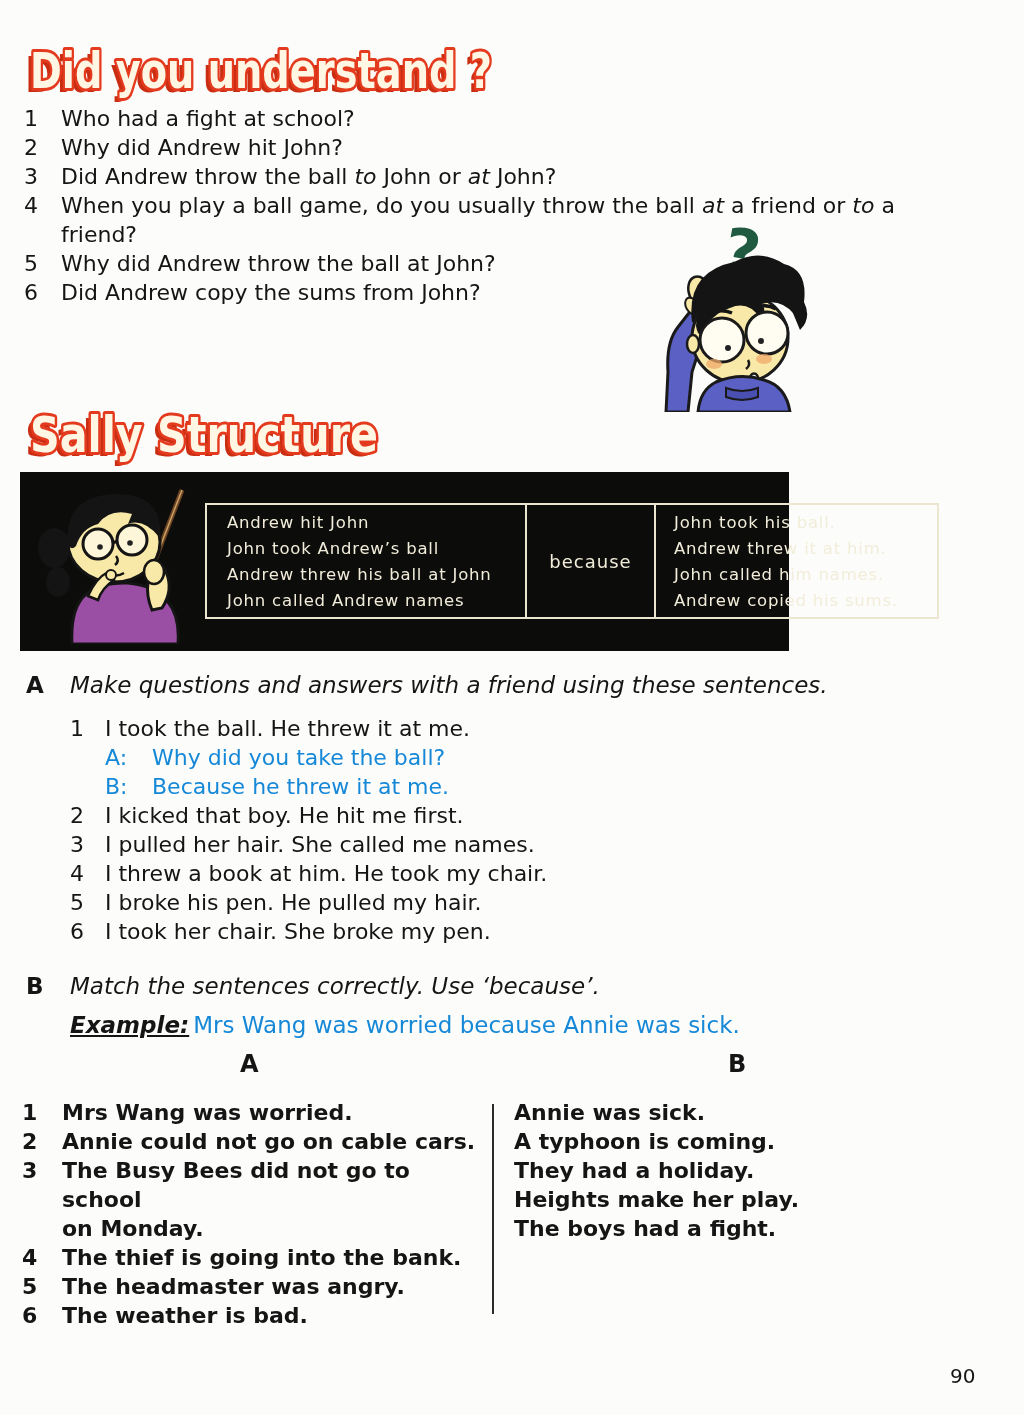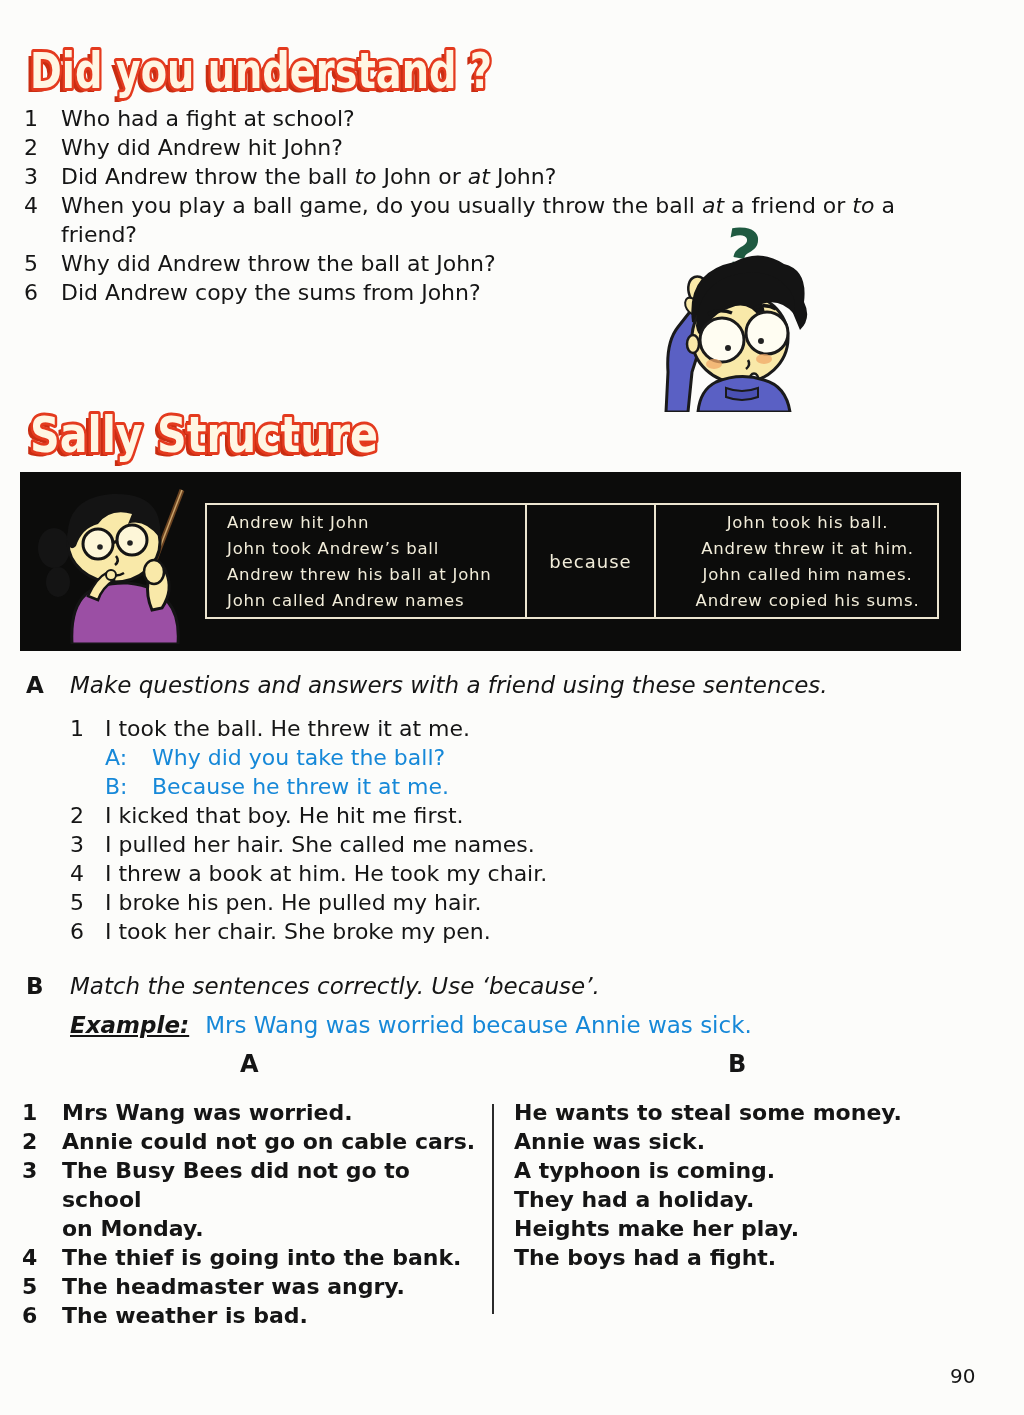--- a/index.html
+++ b/index.html
@@ -21,53 +21,53 @@
     font-weight:bold;font-size:50px;
   }
 
   
   .questions{left:24px;top:104px;width:930px;font-size:22px;line-height:29px;}
   .q-row{display:grid;grid-template-columns:37px 1fr;}
   .q-text em{font-style:italic;}
 
   
   .structure-box{
-    left:20px;top:472px;width:941px;height:179px;
+    left:20px;top:472px;width:769px;height:179px;
     background:var(--c-box-bg,#0c0c0b);
   }
   .structure-table{
     position:absolute;left:185px;top:31px;width:734px;height:116px;
     display:grid;grid-template-columns:318px 129px 287px;
     border:2px solid var(--c-box-border,#ece5d0);
     box-sizing:border-box;
     color:var(--c-box-text,#f2edda);
   }
   .cell{box-sizing:border-box;}
   .cell + .cell{border-left:2px solid var(--c-box-border,#ece5d0);}
   .cell-left{padding:5px 0 0 20px;}
-  .cell-right{padding:5px 0 0 18px;text-align:center;}
+  .cell-right{padding:5px 0 0 18px;}
   .tbl-line{font-size:16.5px;line-height:26px;letter-spacing:.8px;white-space:nowrap;}
   .cell-mid{display:flex;align-items:center;justify-content:center;
     font-size:18px;letter-spacing:1px;}
 
   
   .sec-head{display:flex;font-size:23px;}
   .sec-label{font-weight:bold;width:44px;flex:0 0 44px;}
   .sec-instr{font-style:italic;}
 
   
   .a-items{left:70px;top:714px;width:860px;font-size:22px;line-height:29px;}
   .a-main{display:grid;grid-template-columns:35px 1fr;}
   .a-dialog{display:grid;grid-template-columns:47px 1fr;margin-left:35px;
     color:var(--c-blue,#1688d8);}
 
   
   .example-row{left:70px;top:1012px;font-size:23px;}
   .example-label{font-style:italic;font-weight:bold;text-decoration:underline;}
-  .example-text{color:var(--c-blue,#1688d8);margin-left:16px;}
+  .example-text{color:var(--c-blue,#1688d8);margin-left:4px;}
   .col-header{font-weight:bold;font-size:24px;}
   .b-col{font-size:22px;line-height:29px;font-weight:bold;}
   .b-left{left:22px;top:1098px;width:462px;}
   .b-right{left:514px;top:1098px;width:486px;}
   .b-row{display:grid;grid-template-columns:40px 1fr;}
   .col-divider{left:492px;top:1104px;width:2px;height:210px;
     background:var(--c-divider,#2b2b2b);}
 
   .page-number{left:950px;top:1364px;font-size:20px;}
 </style>
@@ -258,21 +258,20 @@
       <span class="b-num">5</span>
       <div>The headmaster was angry.</div>
     </div>
     <div class="b-row">
       <span class="b-num">6</span>
       <div>The weather is bad.</div>
     </div>
   </div>
 <div class="abs col-divider"></div>
 <div class="abs b-col b-right">
-    <div class="b-line">He wants to steal some money.</div>
     <div class="b-line">Annie was sick.</div>
     <div class="b-line">A typhoon is coming.</div>
     <div class="b-line">They had a holiday.</div>
     <div class="b-line">Heights make her play.</div>
     <div class="b-line">The boys had a fight.</div>
   </div>
 
 <span class="abs page-number">90</span>
 
 </body></html>

